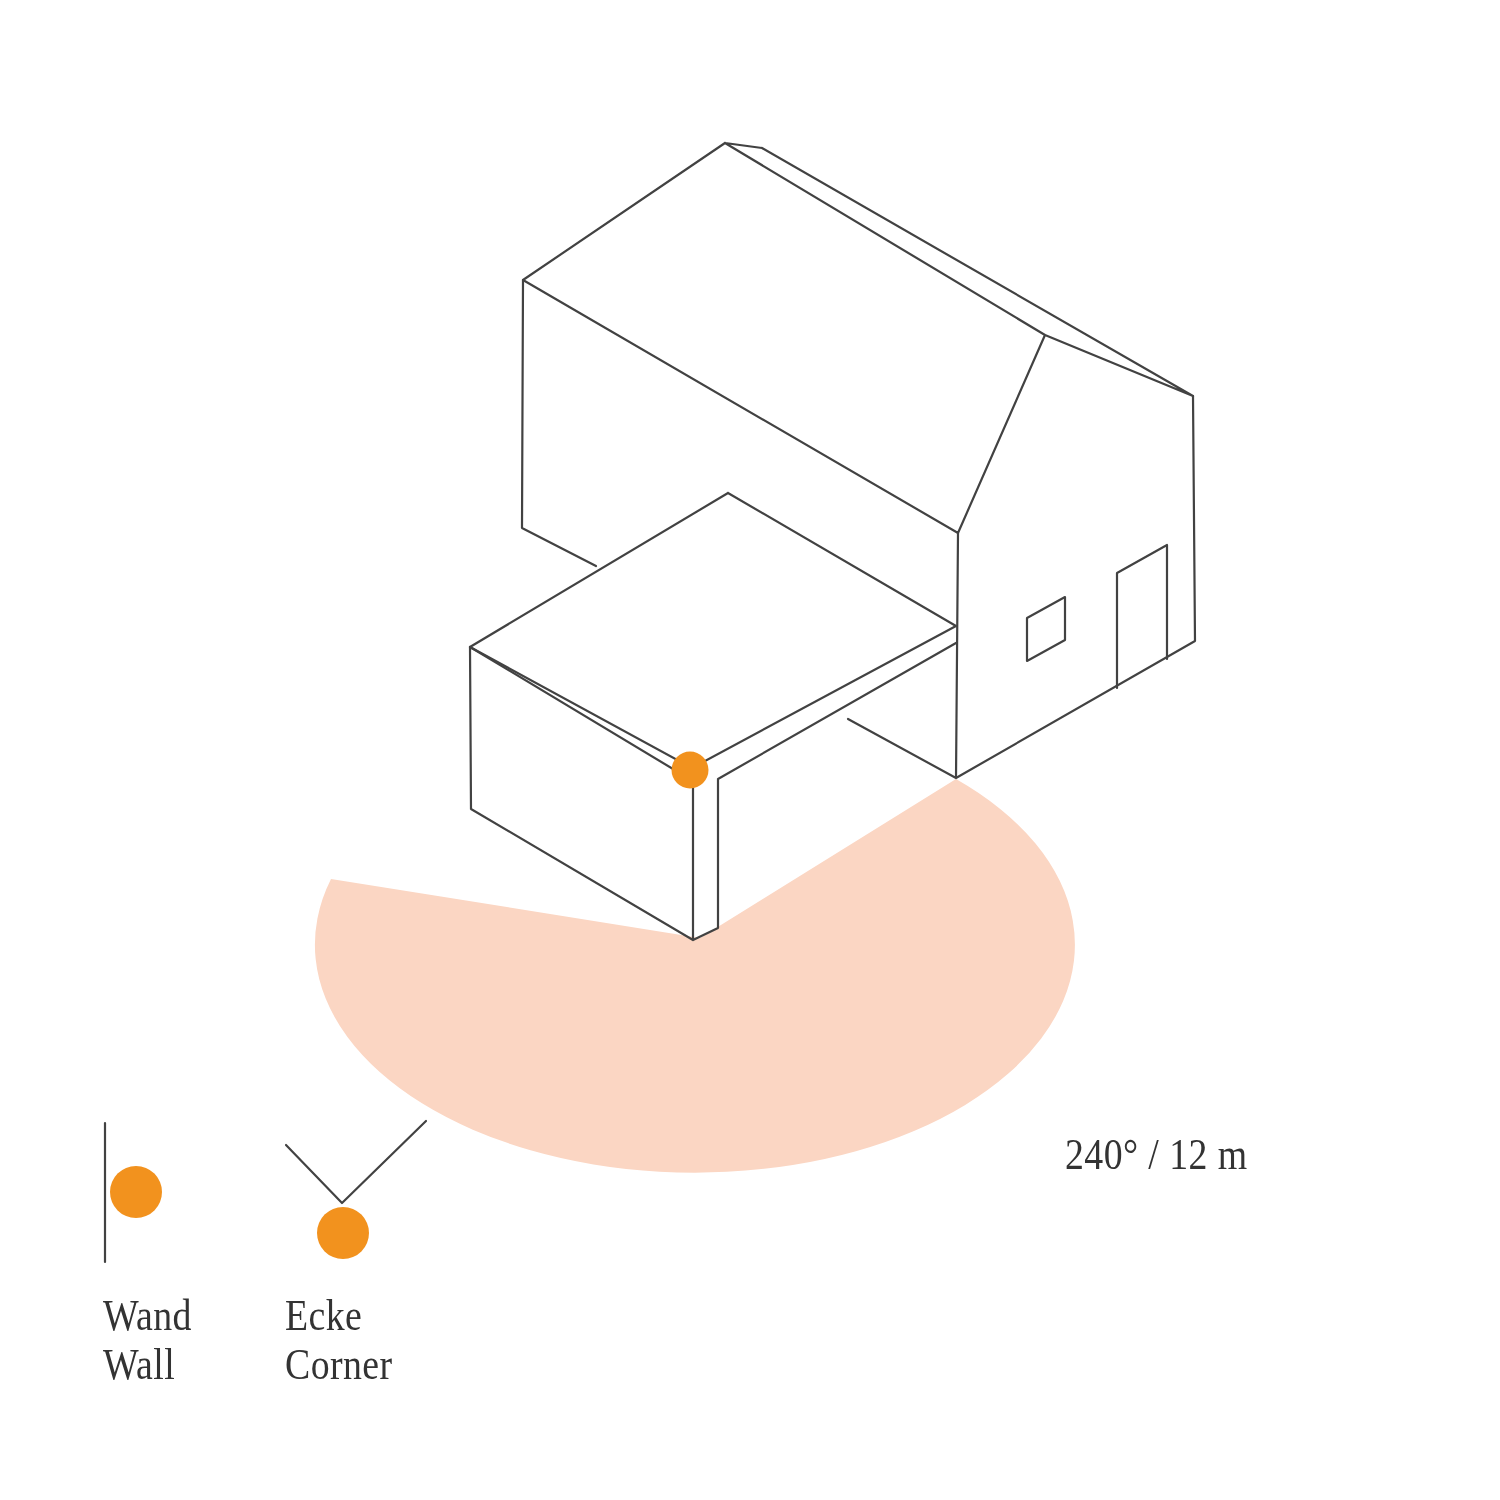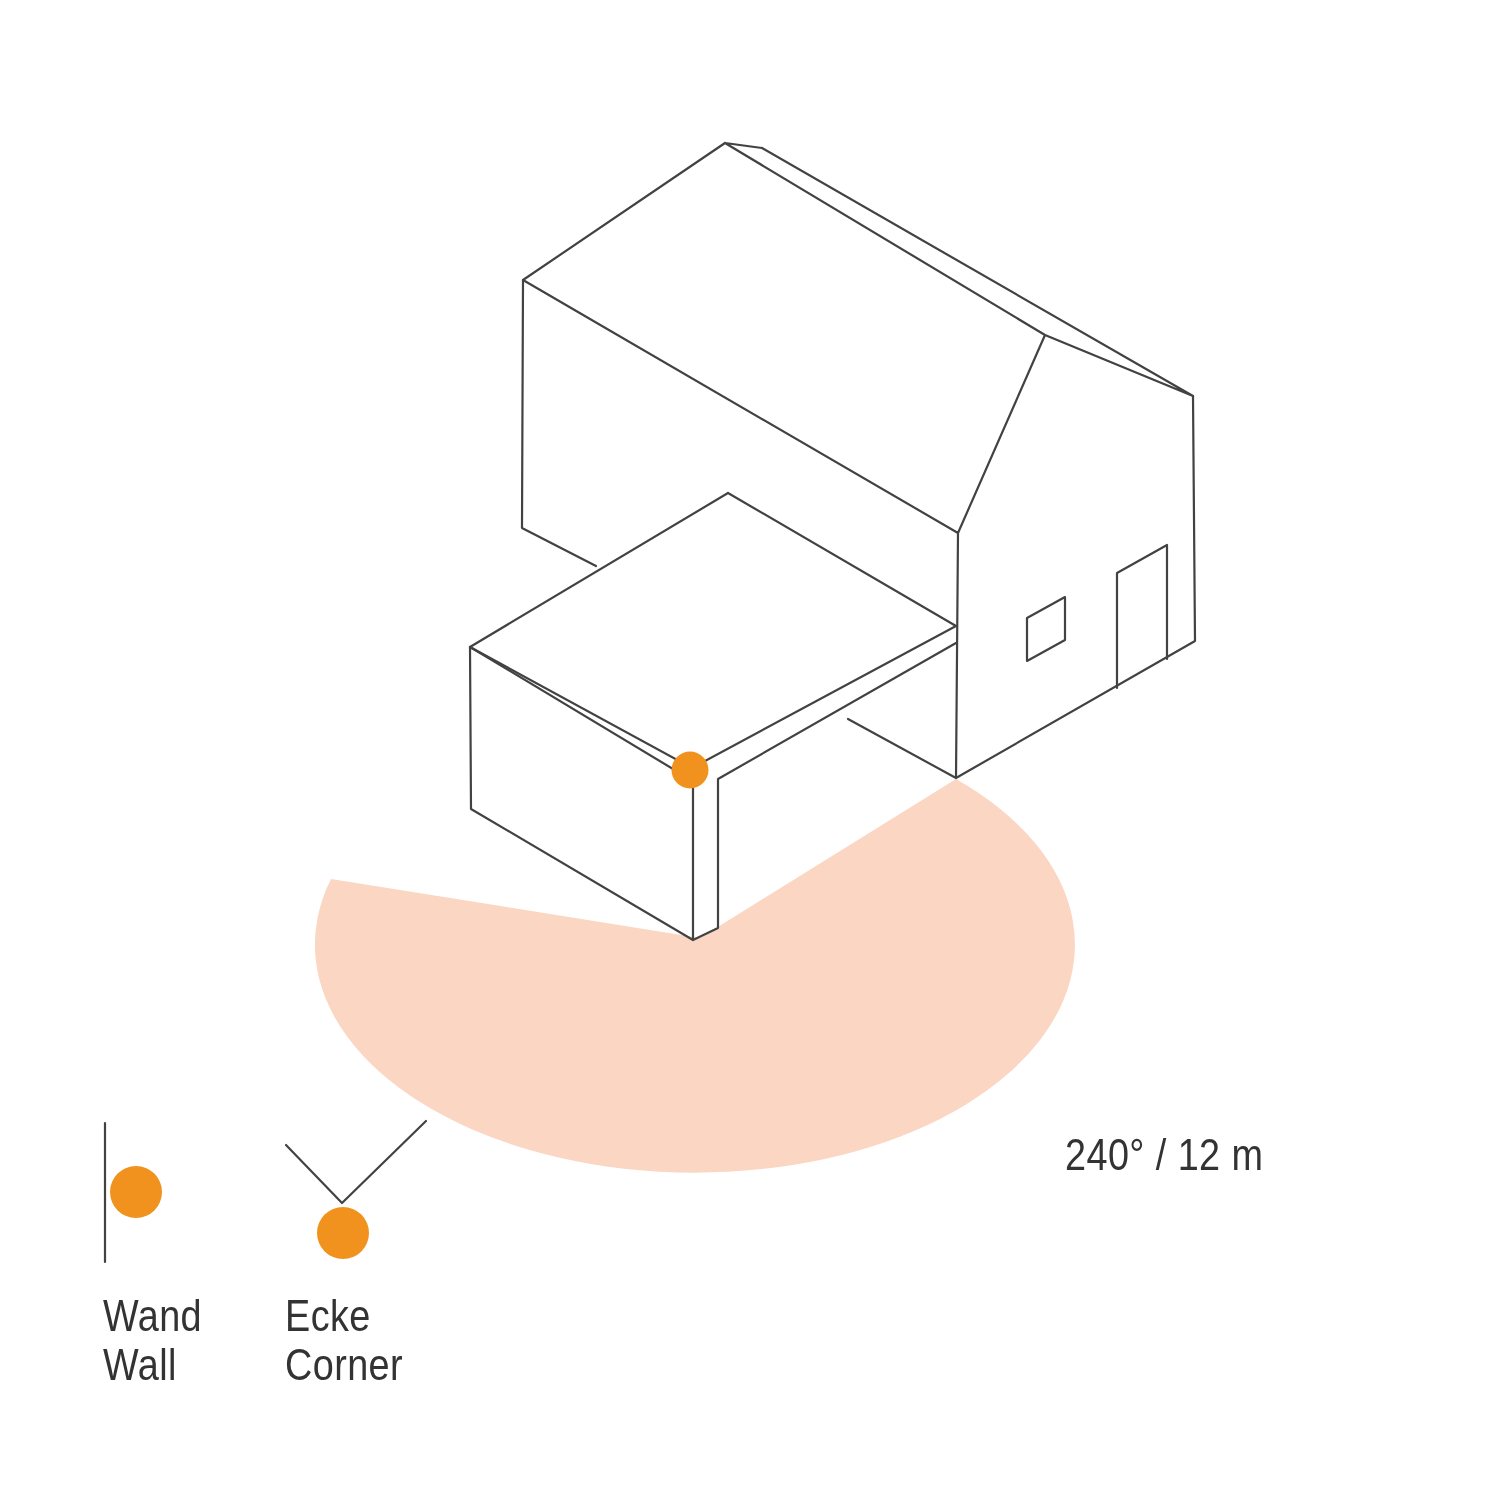--- a/index.html
+++ b/index.html
@@ -6,21 +6,21 @@
     margin: 0;
     padding: 0;
     background: #ffffff;
   }
   .canvas {
     position: relative;
     width: 1500px;
     height: 1500px;
     background: var(--bg, #ffffff);
     overflow: hidden;
-    font-family: Liberation Sans, sans-serif;
+    font-family: Liberation Serif, serif;
   }
   .canvas svg {
     position: absolute;
     left: 0;
     top: 0;
     width: 1500px;
     height: 1500px;
   }
   .lineart path,
   .lineart line,

